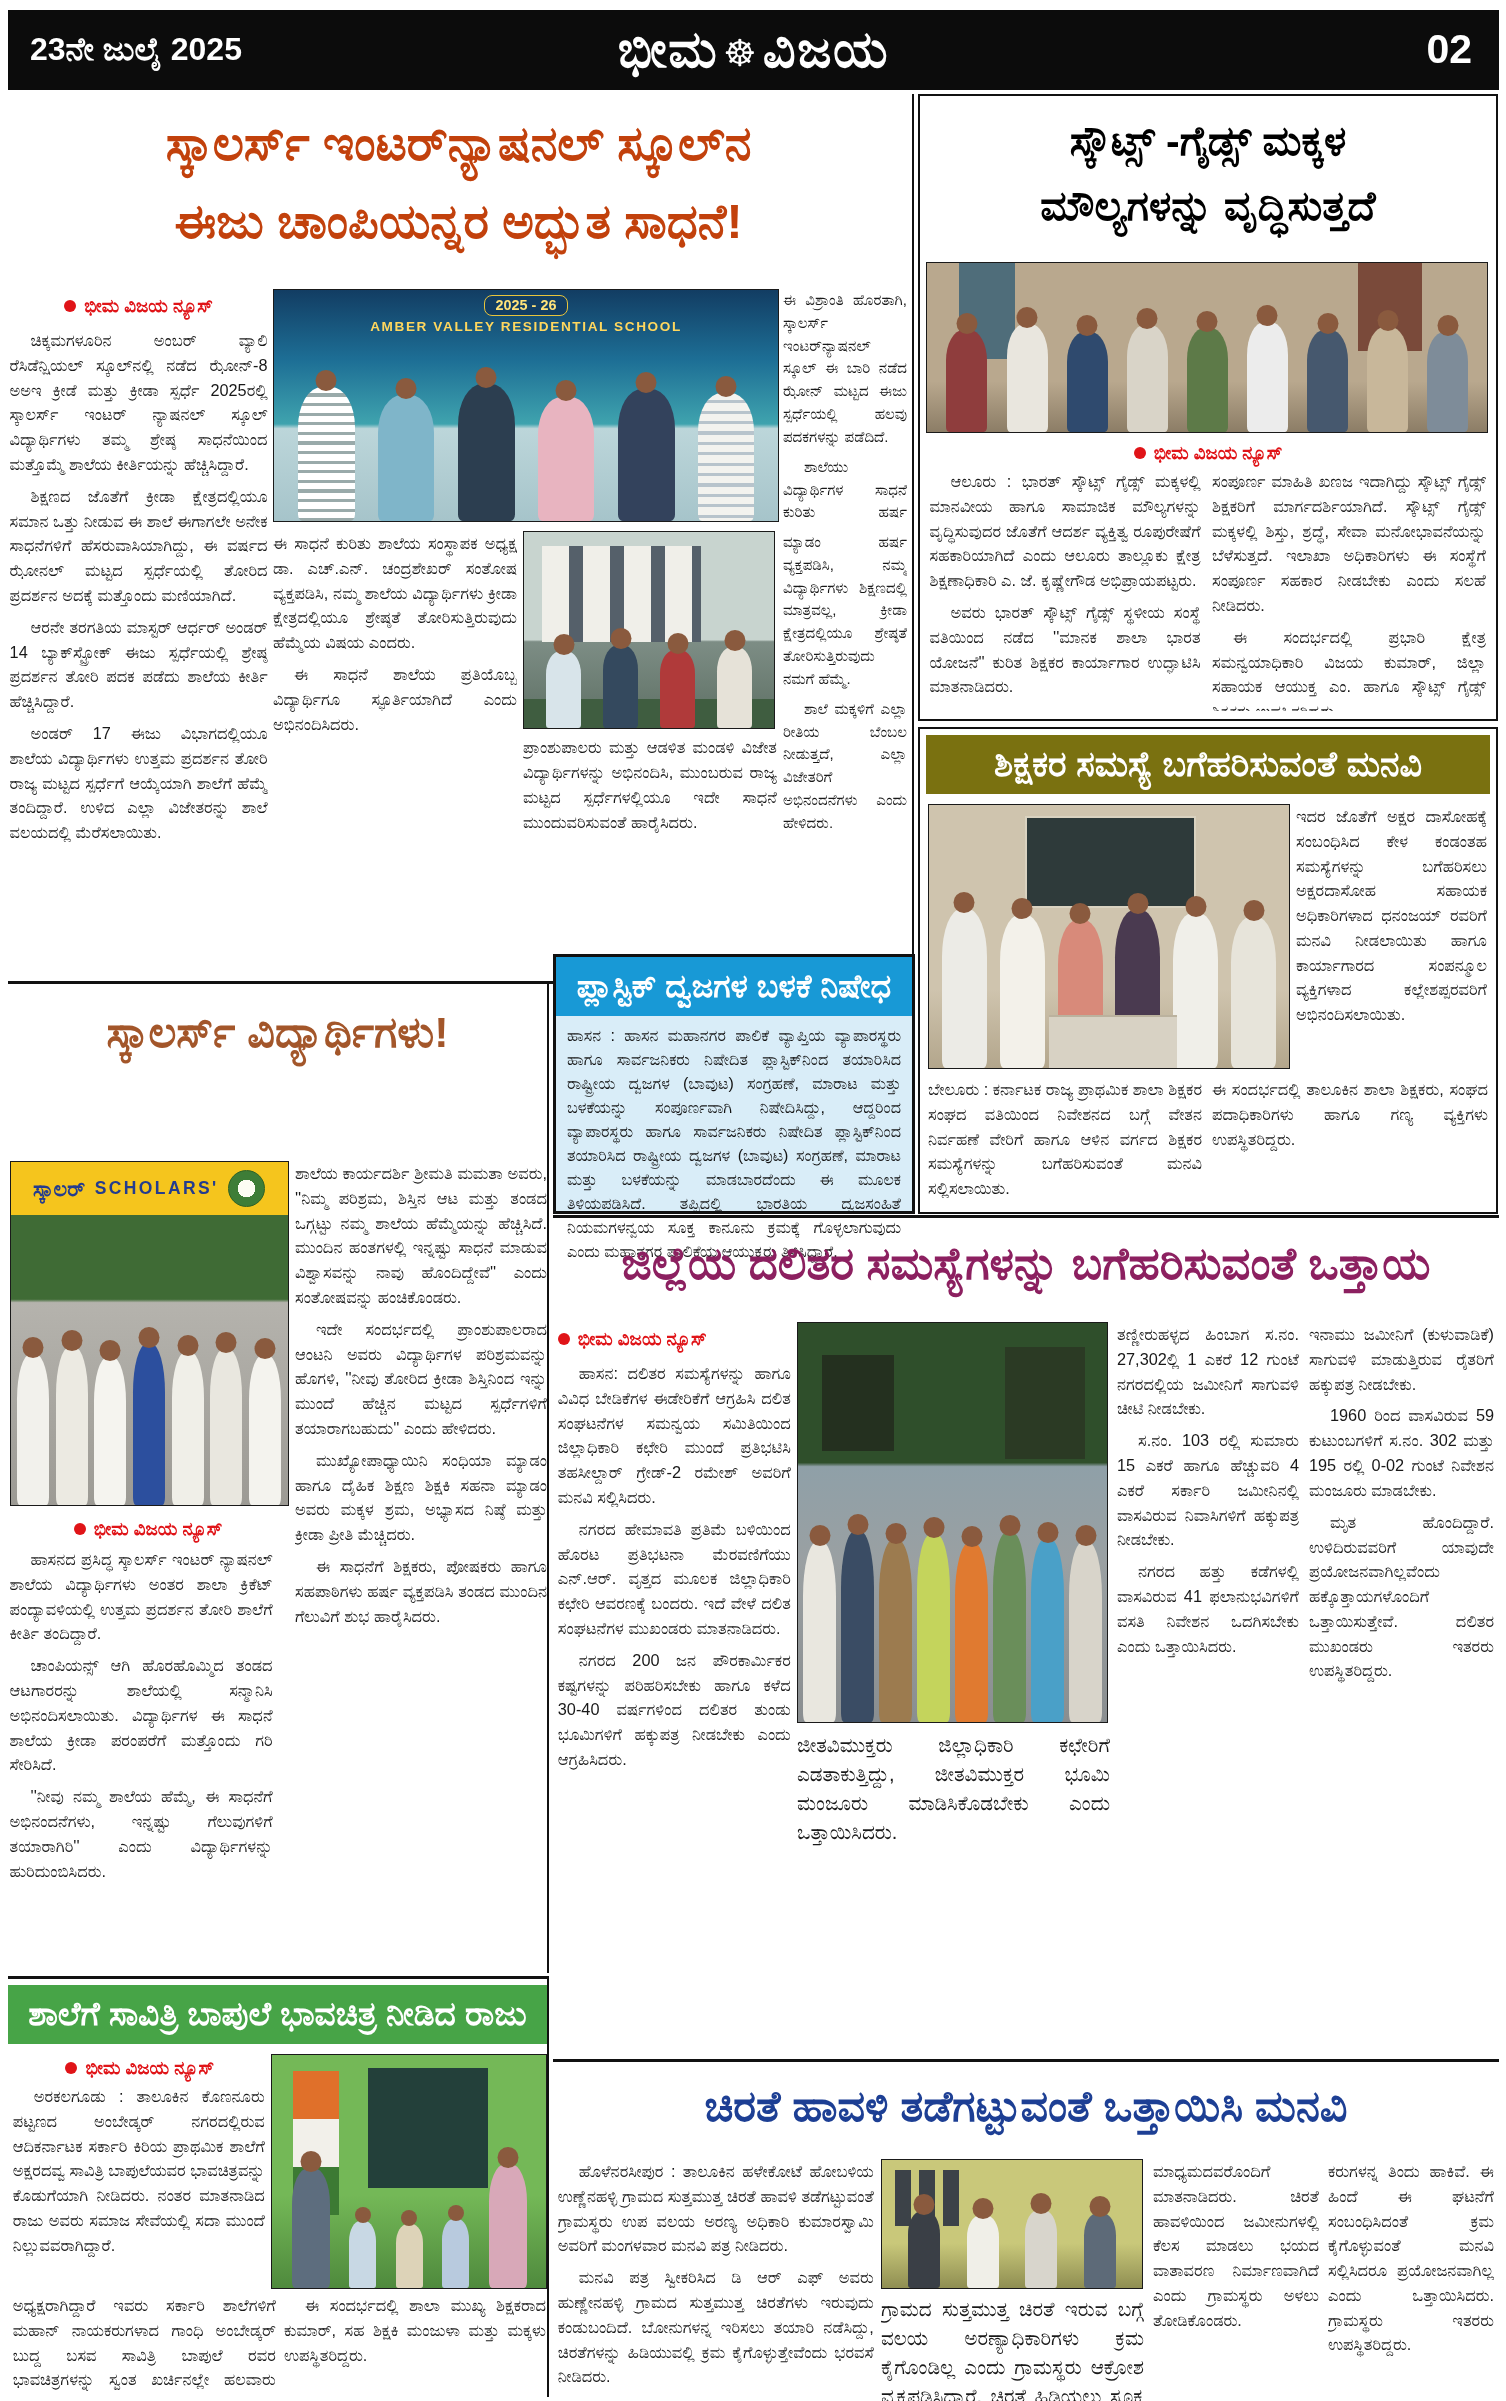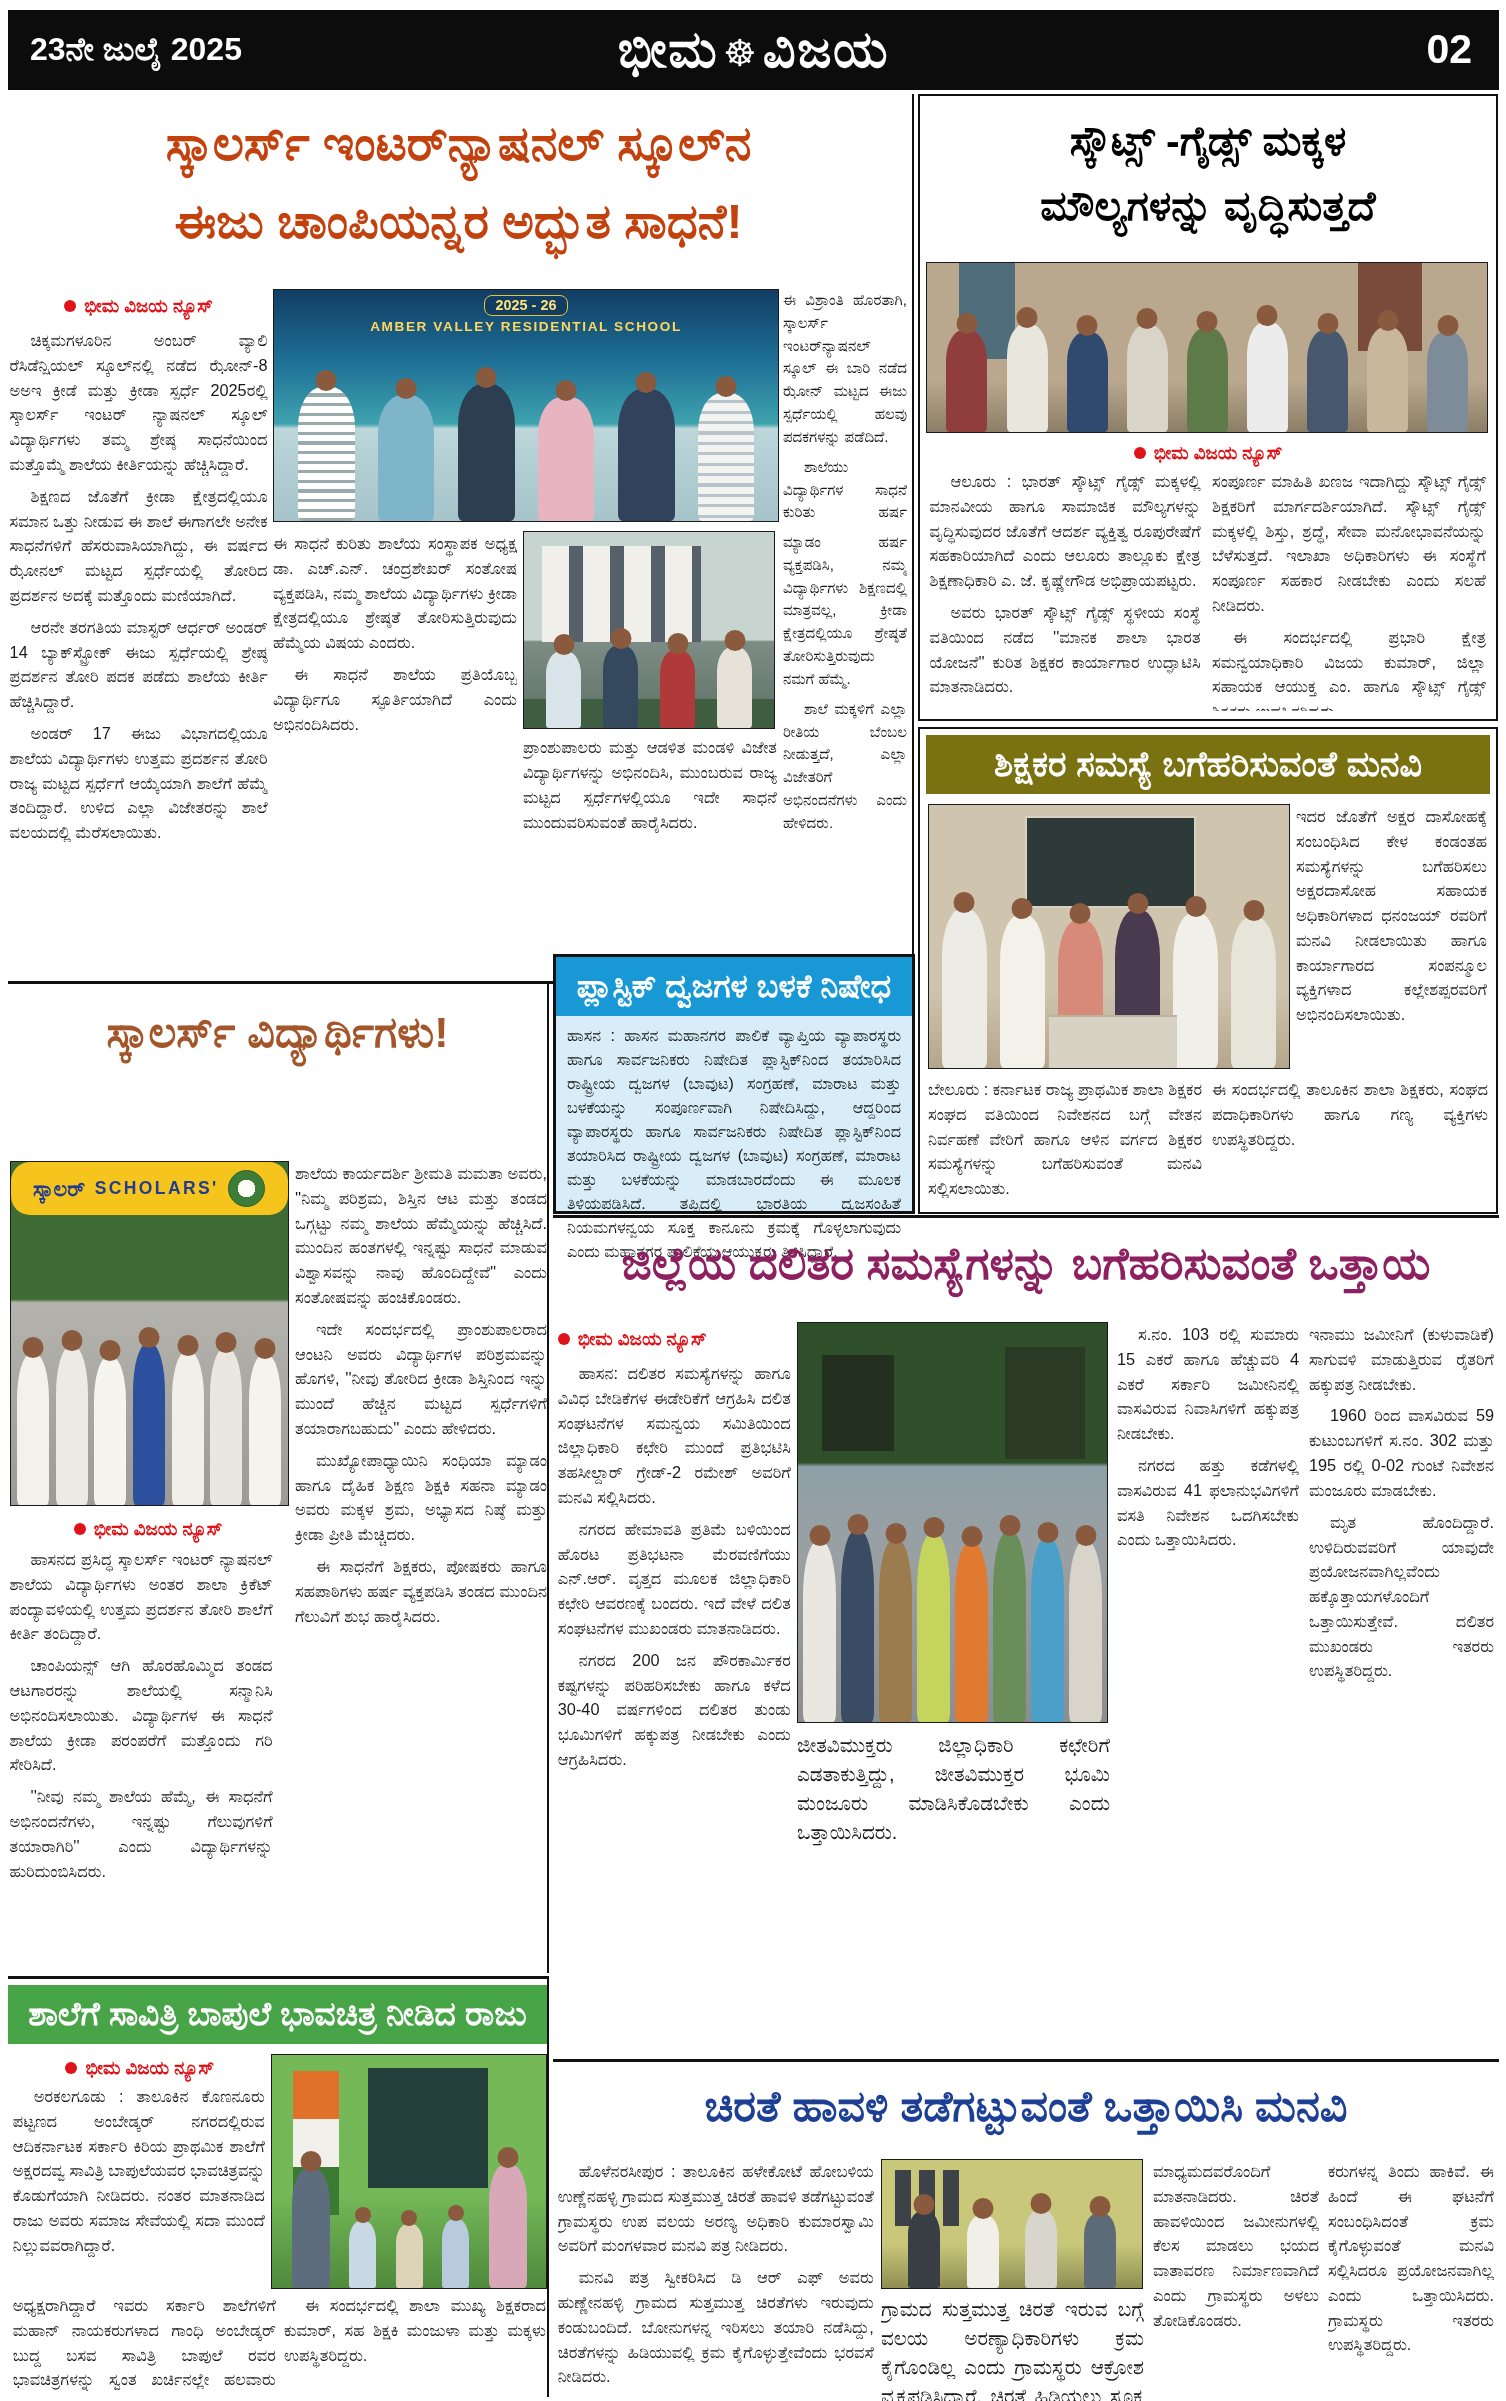--- a/index.html
+++ b/index.html
@@ -39,21 +39,21 @@
   .pp{display:block;position:relative;border-radius:42% 42% 8% 8%/30% 30% 5% 5%;}
   .pp::before{content:"";position:absolute;top:-17.5px;left:50%;transform:translateX(-50%);
               width:21px;height:21px;border-radius:50%;background:#8a5a3e;}
   .kid::before{width:16px;height:16px;top:-13.6px;}
   .swim-banner{position:absolute;left:0;top:0;right:0;height:69px;
                background:linear-gradient(#123d63,#1d6e95);color:#fff;text-align:center;}
   .swim-year{display:inline-block;margin-top:4.8px;background:#123d63;border:0.8px solid #e8c43c;color:#ffe27a;
              font-size:14.4px;font-weight:bold;padding:1.6px 11px;border-radius:8px;}
   .swim-school{display:block;font-size:13.6px;letter-spacing:1.6px;color:#ffd75e;font-weight:bold;margin-top:3.2px;}
   .crk-banner{position:absolute;left:0;top:0;right:0;height:53px;background:#f5c51d;
-              display:flex;align-items:center;justify-content:center;gap:9.6px;border-radius:19px;}
+              display:flex;align-items:center;justify-content:center;gap:9.6px;}
   .crk-kn{color:#233c8f;font-size:21px;font-weight:bold;}
   .crk-en{color:#233c8f;font-size:17.5px;font-weight:bold;letter-spacing:2.4px;}
   .crk-logo{width:35px;height:35px;border-radius:50%;background:radial-gradient(#fdfdf3 35%,#3e7d37 36%);
             border:1.6px solid #2c6026;flex:0 0 auto;}
   .board{position:absolute;background:#2e3a3a;border:2.4px solid #d9d2c0;}
   .stripe-pillar{position:absolute;width:46px;display:flex;flex-direction:column;}
   .stripe-pillar i{flex:1;}
   .photo-caption{font-size:20px;line-height:1.45;text-align:justify;}
   
   .plastic-head{height:59px;background:#1899d6;display:flex;align-items:center;justify-content:center;
@@ -289,20 +289,21 @@
           <i class="pp" style="width:33px;height:183px;background:#4aa0c8;"></i>
           <i class="pp" style="width:33px;height:180px;background:#d8d4ca;"></i>
         </div>
       </div>
       <div class="col photo-caption" style="margin-top:8px;">
         <p class="nofirst">ಜೀತವಿಮುಕ್ತರು ಜಿಲ್ಲಾಧಿಕಾರಿ ಕಛೇರಿಗೆ ಎಡತಾಕುತ್ತಿದ್ದು, ಜೀತವಿಮುಕ್ತರ ಭೂಮಿ ಮಂಜೂರು ಮಾಡಿಸಿಕೊಡಬೇಕು ಎಂದು ಒತ್ತಾಯಿಸಿದರು.</p>
       </div>
     </div>
 
     <div class="abs col" style="left:564px;top:104px;width:182px;height:726px;">
+      <p class="nofirst">ತಣ್ಣೀರುಹಳ್ಳದ ಹಿಂಬಾಗ ಸ.ನಂ. 27,302ಲ್ಲಿ 1 ಎಕರೆ 12 ಗುಂಟೆ ನಗರದಲ್ಲಿಯ ಜಮೀನಿಗೆ ಸಾಗುವಳಿ ಚೀಟಿ ನೀಡಬೇಕು.</p>
       <p>ಸ.ನಂ. 103 ರಲ್ಲಿ ಸುಮಾರು 15 ಎಕರೆ ಹಾಗೂ ಹೆಚ್ಚುವರಿ 4 ಎಕರೆ ಸರ್ಕಾರಿ ಜಮೀನಿನಲ್ಲಿ ವಾಸವಿರುವ ನಿವಾಸಿಗಳಿಗೆ ಹಕ್ಕುಪತ್ರ ನೀಡಬೇಕು.</p>
       <p>ನಗರದ ಹತ್ತು ಕಡೆಗಳಲ್ಲಿ ವಾಸವಿರುವ 41 ಫಲಾನುಭವಿಗಳಿಗೆ ವಸತಿ ನಿವೇಶನ ಒದಗಿಸಬೇಕು ಎಂದು ಒತ್ತಾಯಿಸಿದರು.</p>
     </div>
     <div class="abs col" style="left:756px;top:104px;width:185px;height:726px;">
       <p class="nofirst">ಇನಾಮು ಜಮೀನಿಗೆ (ಕುಳುವಾಡಿಕೆ) ಸಾಗುವಳಿ ಮಾಡುತ್ತಿರುವ ರೈತರಿಗೆ ಹಕ್ಕುಪತ್ರ ನೀಡಬೇಕು.</p>
       <p>1960 ರಿಂದ ವಾಸವಿರುವ 59 ಕುಟುಂಬಗಳಿಗೆ ಸ.ನಂ. 302 ಮತ್ತು 195 ರಲ್ಲಿ 0-02 ಗುಂಟೆ ನಿವೇಶನ ಮಂಜೂರು ಮಾಡಬೇಕು.</p>
       <p>ಮೃತ ಹೊಂದಿದ್ದಾರೆ. ಉಳಿದಿರುವವರಿಗೆ ಯಾವುದೇ ಪ್ರಯೋಜನವಾಗಿಲ್ಲವೆಂದು ಹಕ್ಕೊತ್ತಾಯಗಳೊಂದಿಗೆ ಒತ್ತಾಯಿಸುತ್ತೇವೆ. ದಲಿತರ ಮುಖಂಡರು ಇತರರು ಉಪಸ್ಥಿತರಿದ್ದರು.</p>
     </div>
   </section>
 

